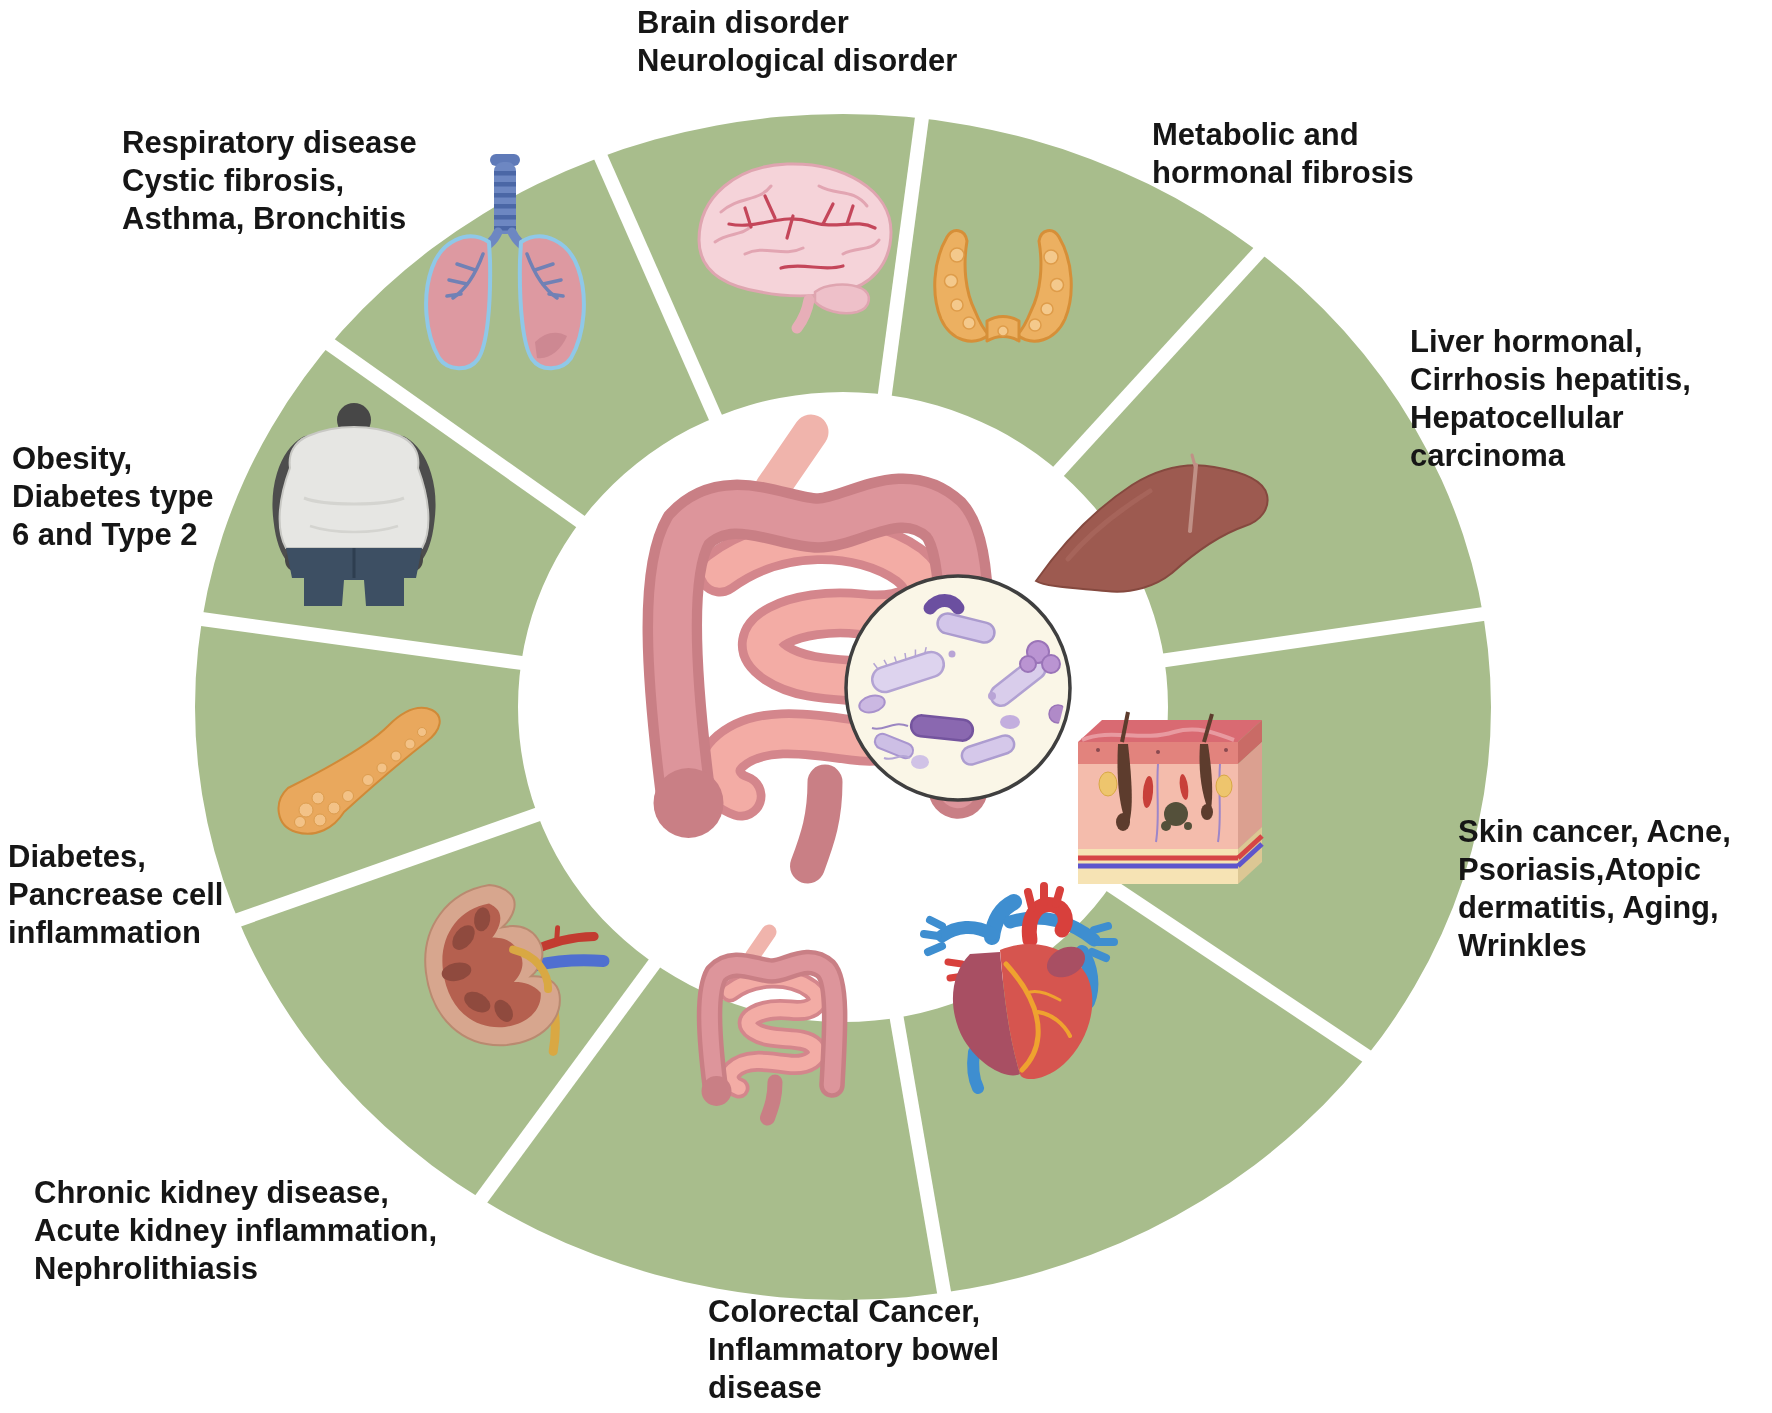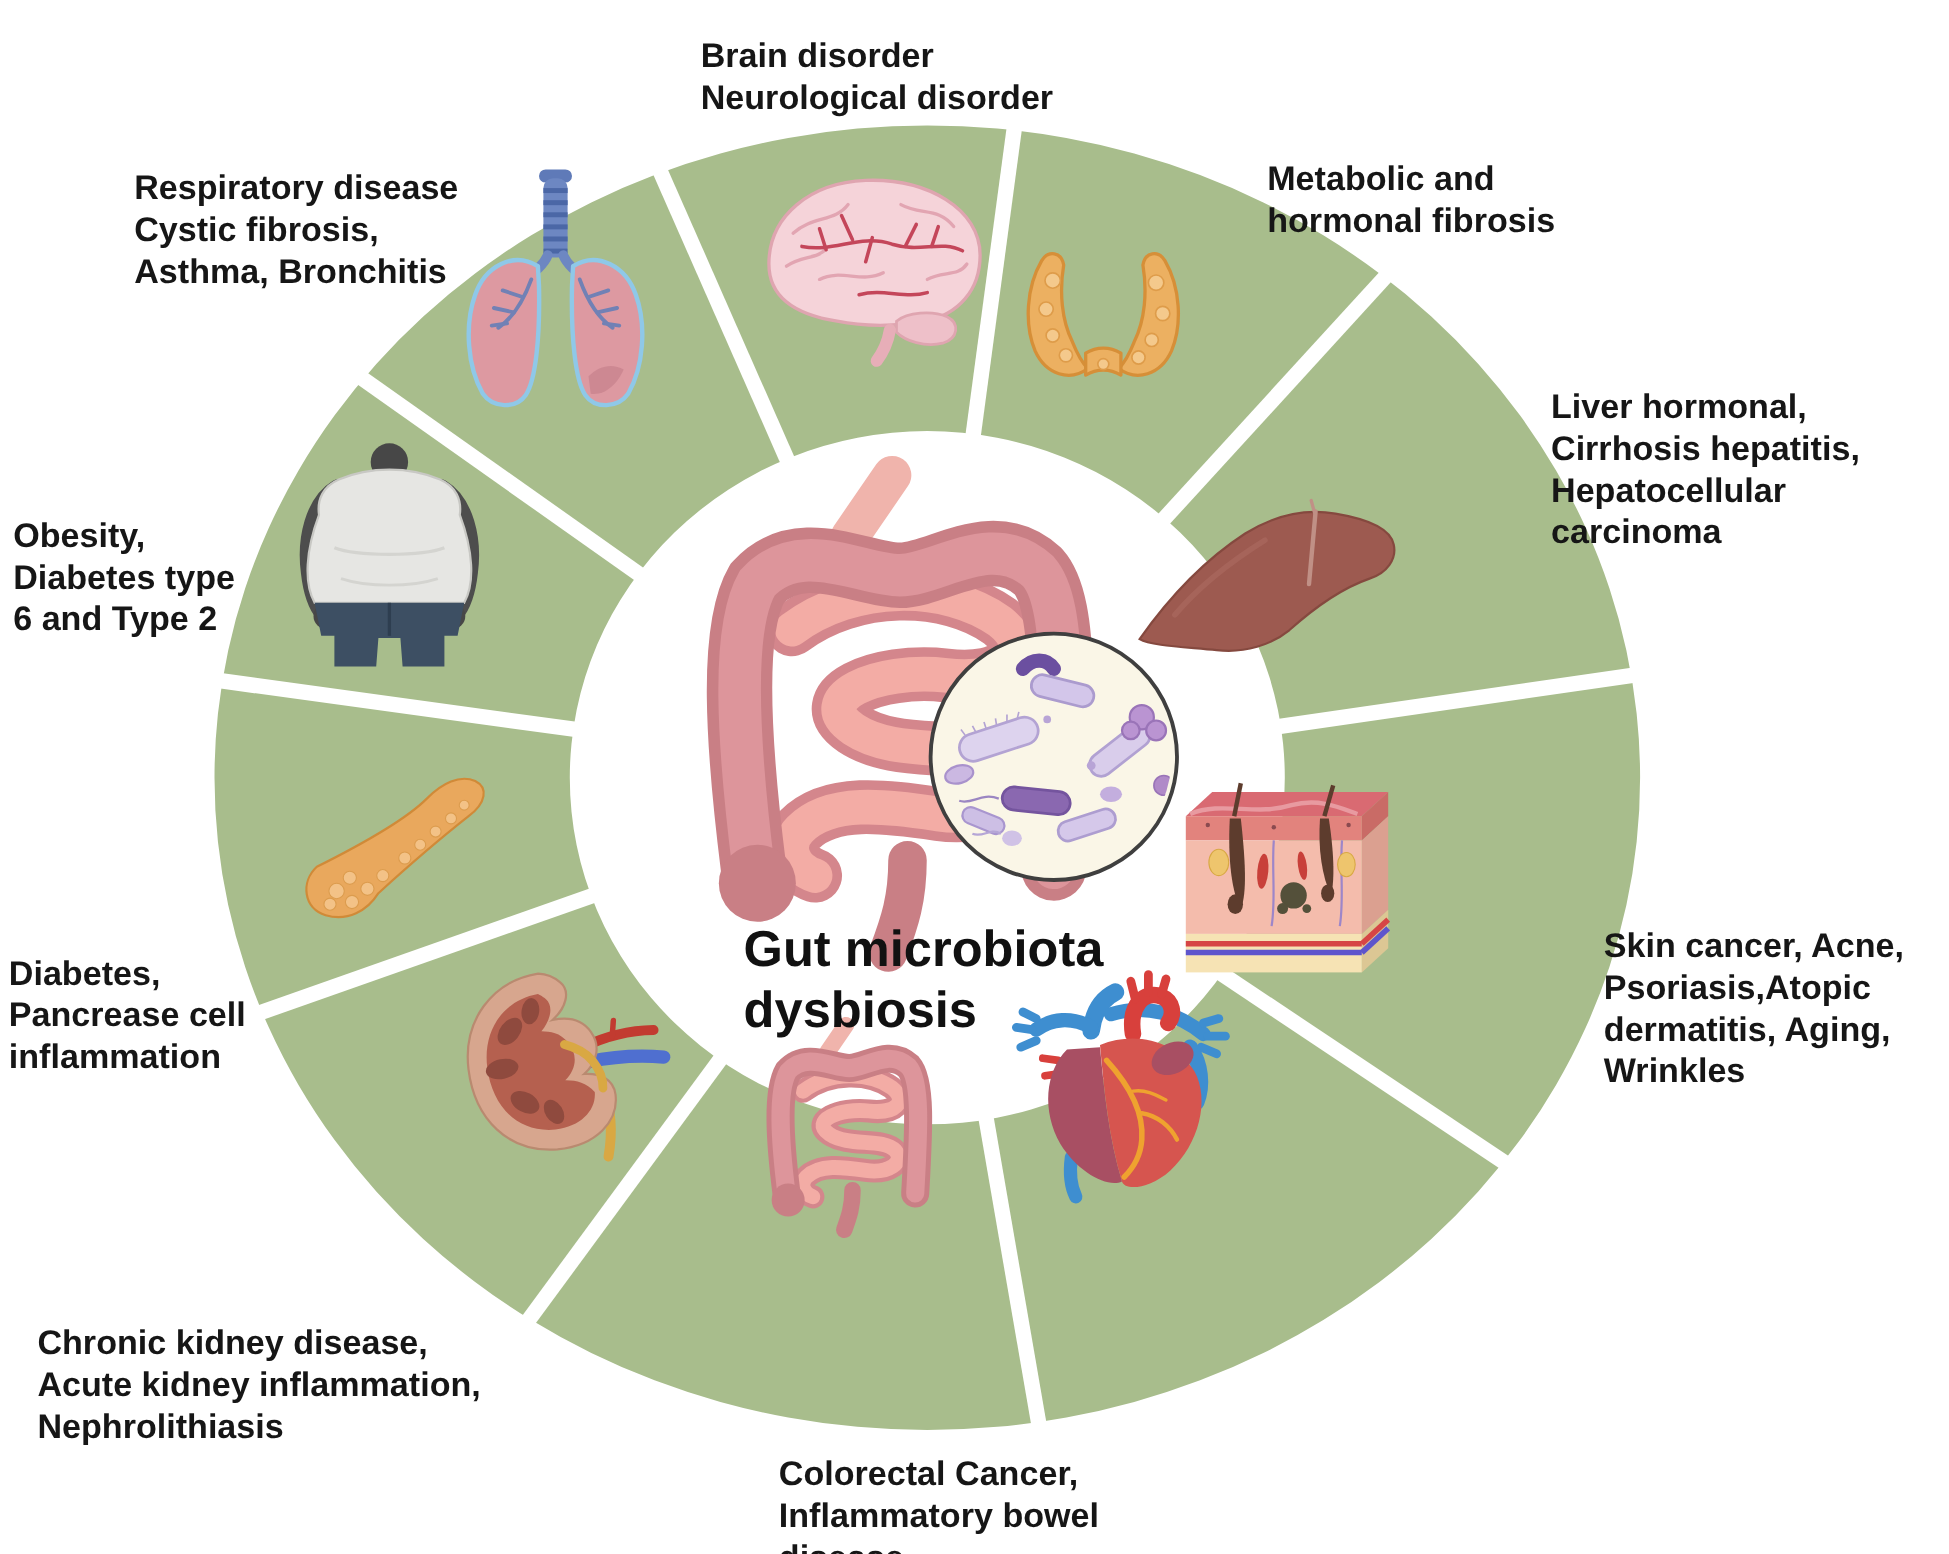--- a/index.html
+++ b/index.html
@@ -1,20 +1,20 @@
 <!DOCTYPE html>
 <html><head>
 <meta charset="utf-8">
 <style>
   html,body{margin:0;padding:0;background:#fff;}
   .canvas{position:relative;width:1772px;height:1413px;background:#ffffff;
           font-family:"Liberation Sans",sans-serif;overflow:hidden;}
   svg.fig{position:absolute;left:0;top:0;}
   .label{position:absolute;font-weight:700;font-size:31px;line-height:38px;
-         color:#161616;white-space:pre-line;margin-top:28px;}
+         color:#161616;white-space:pre-line;}
   .center-title{position:absolute;left:676px;top:834px;font-weight:700;
          font-size:46px;line-height:56px;color:#111;white-space:pre-line;}
   #lbl-brain{left:637px;top:4px;}
   #lbl-respiratory{left:122px;top:124px;}
   #lbl-metabolic{left:1152px;top:116px;}
   #lbl-liver{left:1410px;top:323px;}
   #lbl-obesity{left:12px;top:440px;}
   #lbl-skin{left:1458px;top:813px;}
   #lbl-pancreas{left:8px;top:838px;}
   #lbl-kidney{left:34px;top:1174px;}
@@ -323,16 +323,14 @@
 <div class="label" id="lbl-kidney">Chronic kidney disease,
 Acute kidney inflammation,
 Nephrolithiasis</div>
 <div class="label" id="lbl-obesity">Obesity,
 Diabetes type
 6 and Type 2</div>
 <div class="label" id="lbl-respiratory">Respiratory disease
 Cystic fibrosis,
 Asthma, Bronchitis</div>
 
-<div class="center-title">Gut microbiota
-dysbiosis</div>
 
 </div>
 
 </body></html>

